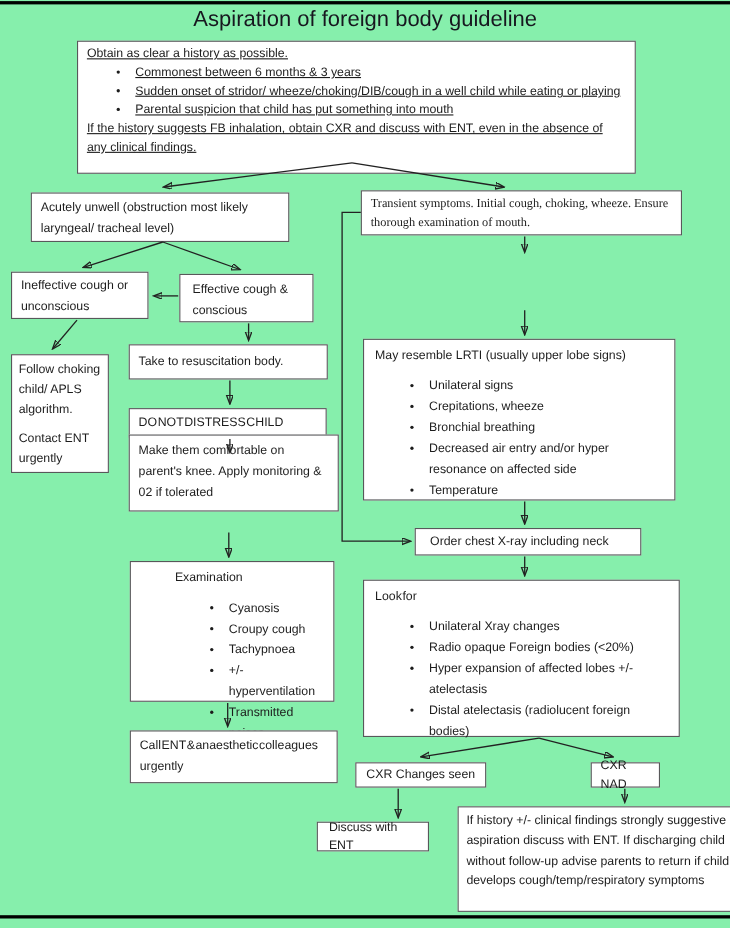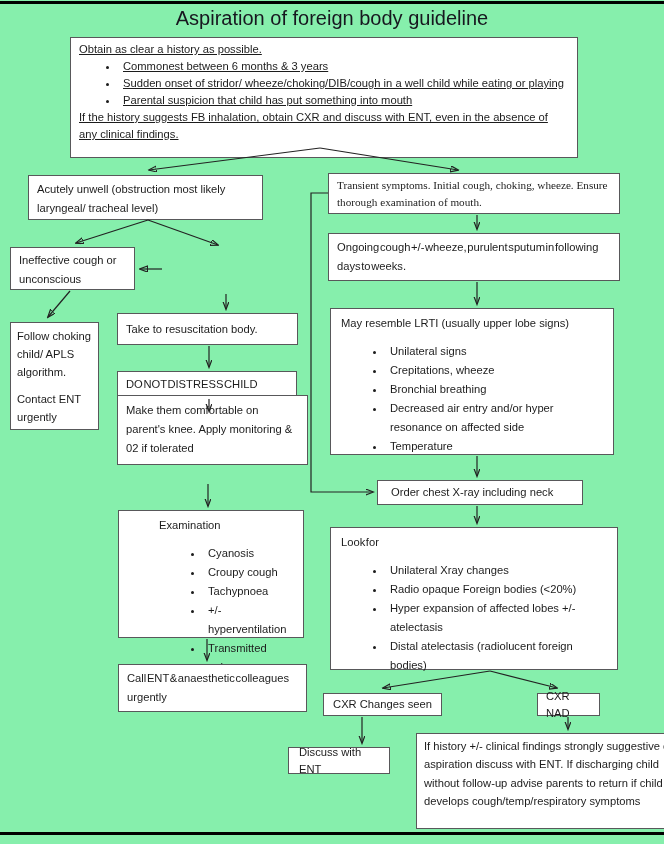--- a/index.html
+++ b/index.html
@@ -62,20 +62,21 @@
     <ul>
       <li>Commonest between 6 months &amp; 3 years</li>
       <li>Sudden onset of stridor/ wheeze/choking/DIB/cough in a well child while eating or playing</li>
       <li>Parental suspicion that child has put something into mouth</li>
     </ul>
     <div>If the history suggests FB inhalation, obtain CXR and discuss with ENT, even in the absence of any clinical findings.</div>
   </div>
 
   <div class="box" id="box-acutely">Acutely unwell  (obstruction most likely laryngeal/ tracheal level)</div>
   <div class="box" id="box-ineffective">Ineffective cough or unconscious</div>
+  <div class="box" id="box-effective">Effective cough &amp; conscious</div>
 
   <div class="box" id="box-follow">
     <div>Follow choking child/ APLS algorithm.</div>
     <div class="gap-top">Contact ENT urgently</div>
   </div>
 
   <div class="box vc" id="box-take">Take to resuscitation body.</div>
   <div class="box vc tight" id="box-donot">DO NOT DISTRESS CHILD</div>
   <div class="box" id="box-make">Make them comfortable on parent's knee. Apply monitoring &amp; 02 if tolerated</div>
 
@@ -86,21 +87,20 @@
       <li>Croupy cough</li>
       <li>Tachypnoea</li>
       <li>+/- hyperventilation</li>
       <li>Transmitted noises</li>
     </ul>
   </div>
 
   <div class="box tight" id="box-callent">Call ENT &amp; anaesthetic colleagues urgently</div>
 
   <div class="box" id="box-transient">Transient symptoms. Initial cough, choking, wheeze. Ensure thorough examination of mouth.</div>
-  <div class="box tight" id="box-ongoing">Ongoing cough +/- wheeze, purulent sputum in following days to weeks.</div>
 
   <div class="box" id="box-lrti">
     <div>May resemble LRTI (usually upper lobe signs)</div>
     <ul class="ind gap-top">
       <li>Unilateral signs</li>
       <li>Crepitations, wheeze</li>
       <li>Bronchial breathing</li>
       <li>Decreased air entry and/or hyper resonance on affected side</li>
       <li>Temperature</li>
     </ul>

